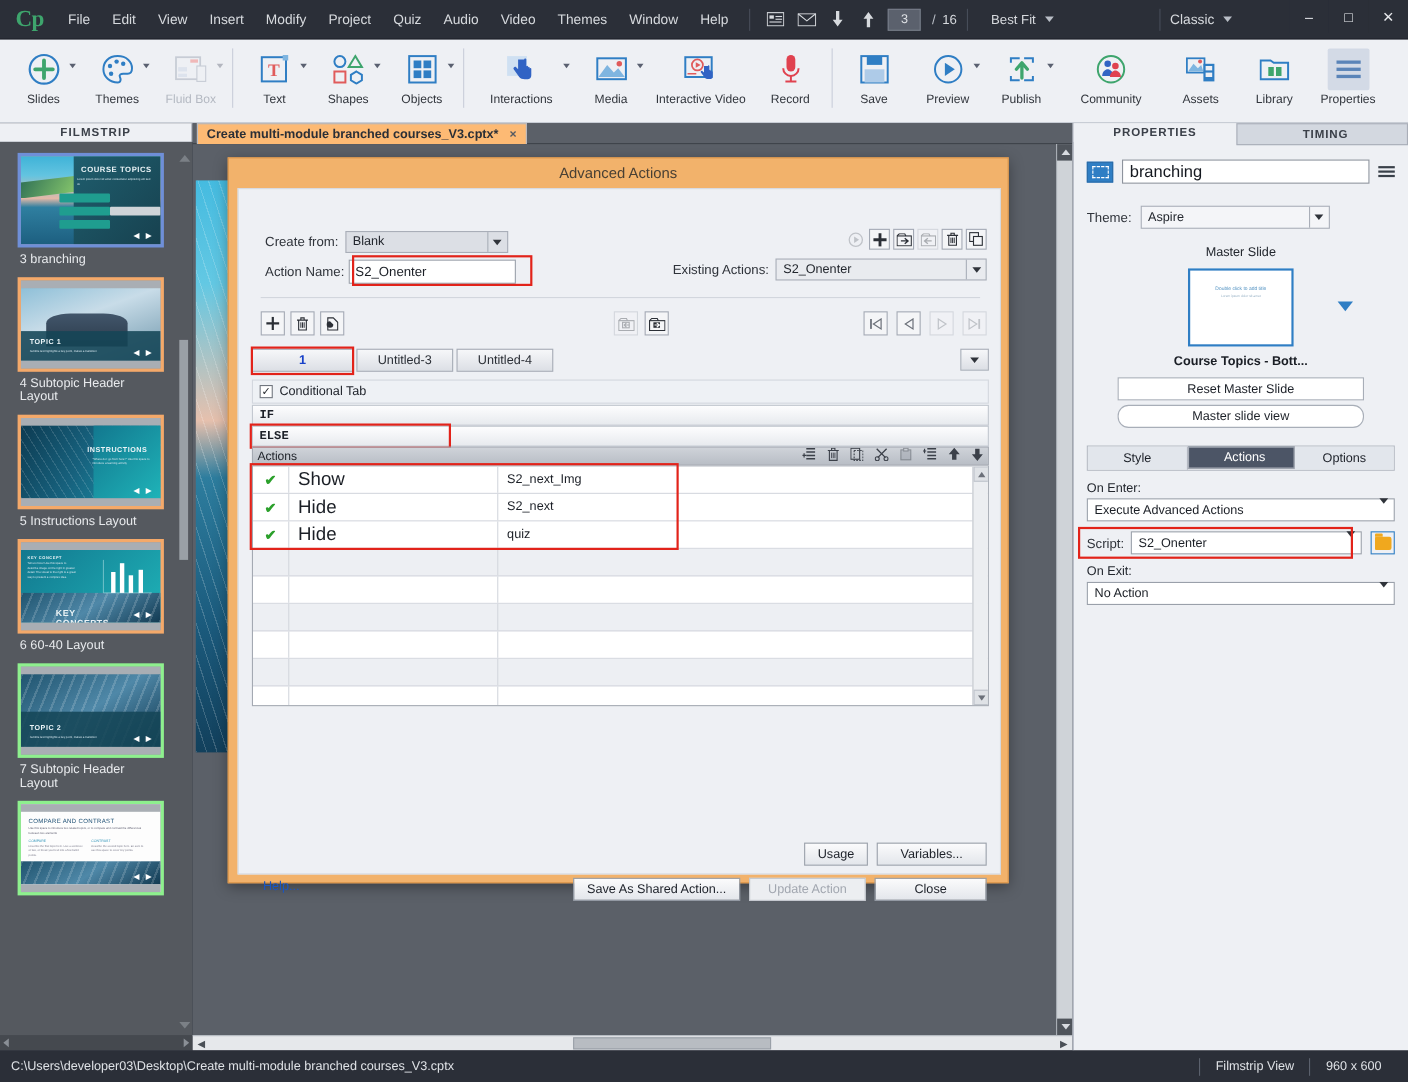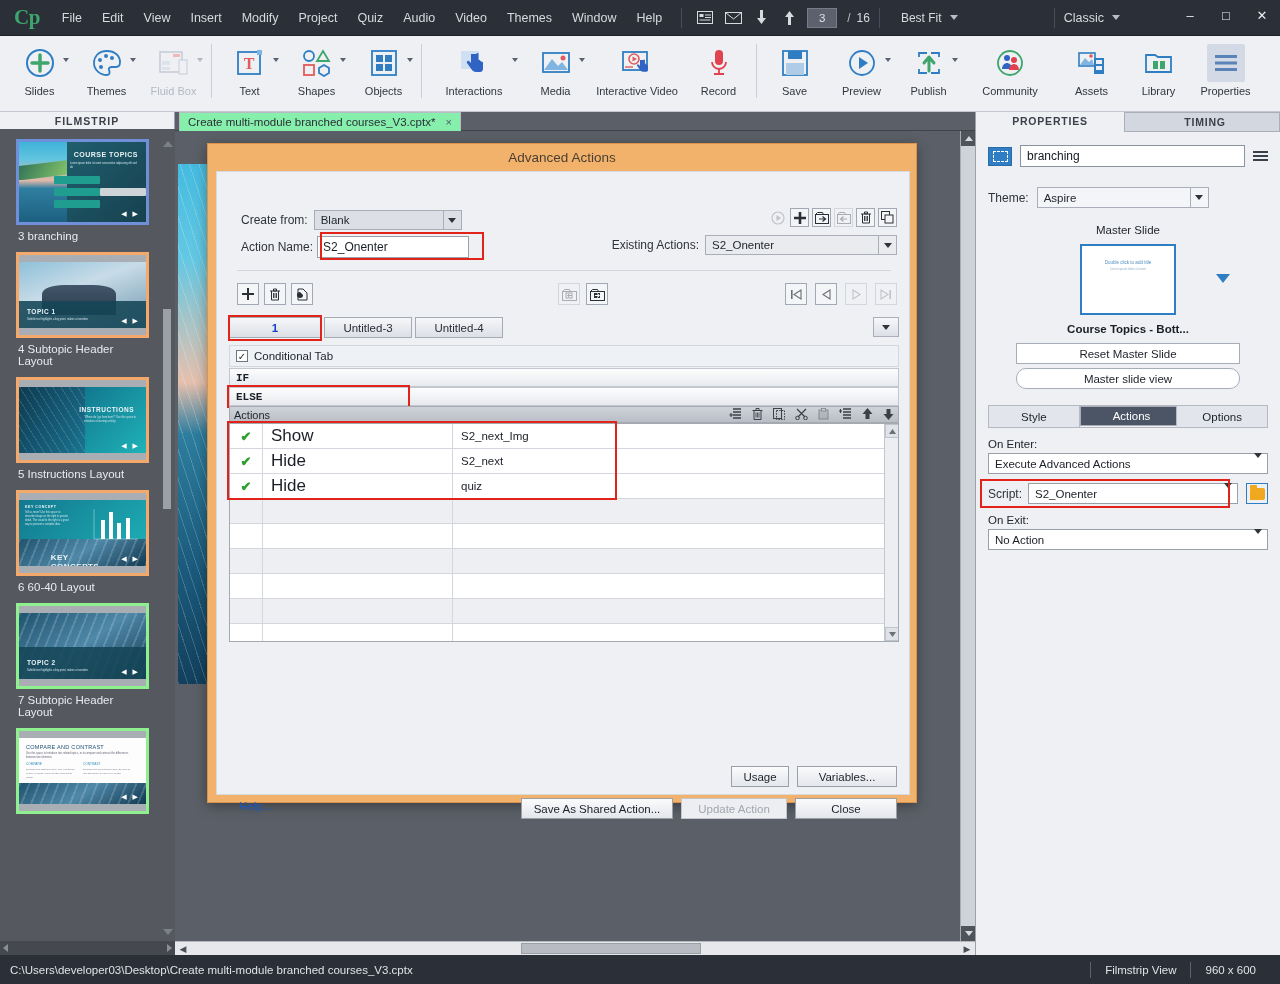--- a/index.html
+++ b/index.html
@@ -166,23 +166,23 @@
     border-radius:1px;
   }
   .graybtn { position:absolute; background:#cfd4d8; height:8px; width:46px; border-radius:1px; }
 
   
   .tabbar {
     position:absolute; left:175px; top:112px; width:800px; height:19px;
     background:#5b6068; border-bottom:1px solid #3f444b;
   }
   .doctab {
-    position:absolute; left:4px; top:0; height:19px; background:#86efac;
+    position:absolute; left:4px; top:0; height:19px; background:#fdba74;
     display:flex; align-items:center; padding:0 8px; font-size:11.5px; color:#2b2f36;
-    border:1px solid #b6bbc4; border-bottom:none;
+    border:1px solid #b6bbc4; border-bottom:none;font-weight:bold;
   }
   .doctab .x { margin-left:10px; font-size:11px; color:#555b63; }
 
   
   .stage {
     position:absolute; left:175px; top:131px; width:800px; height:824px;
     background:#5b6068; overflow:hidden;
   }
   .stage-slide {
     position:absolute; left:3px; top:33px; width:58px; height:520px;
@@ -323,21 +323,21 @@
   }
   .rp-tab.sel { background:#d3d8e0; }
   .rp-body { padding:10px 12px 0 12px; }
   .slidebox {
     width:24px;height:19px;background:#2f7ec4;border:1px solid #2b6ca8;
     display:flex;align-items:center;justify-content:center;
   }
   .slidebox i { display:block; width:15px;height:11px;border:1px dashed #fff; }
   .namefield {
     flex:1; height:22px; background:#fff; border:1px solid #8d939d; margin:0 8px;
-    display:flex; align-items:center; padding-left:6px; font-size:12px; color:#14181f;
+    display:flex; align-items:center; padding-left:6px; font-size:15px; color:#14181f;
   }
   .hamb { display:flex; flex-direction:column; gap:2px; }
   .hamb span { width:15px;height:2px;background:#394049; display:block;}
   .master-thumb {
     width:96px;height:71px;background:#fff;border:2px solid #2f7ec4;
     margin:0 auto; position:relative;
   }
   .mt-title { position:absolute; left:50%; top:14px; transform:translateX(-50%);
     font-size:4.5px; color:#4d8fc0; white-space:nowrap; }
   .mt-sub { position:absolute; left:50%; top:21px; transform:translateX(-50%);

